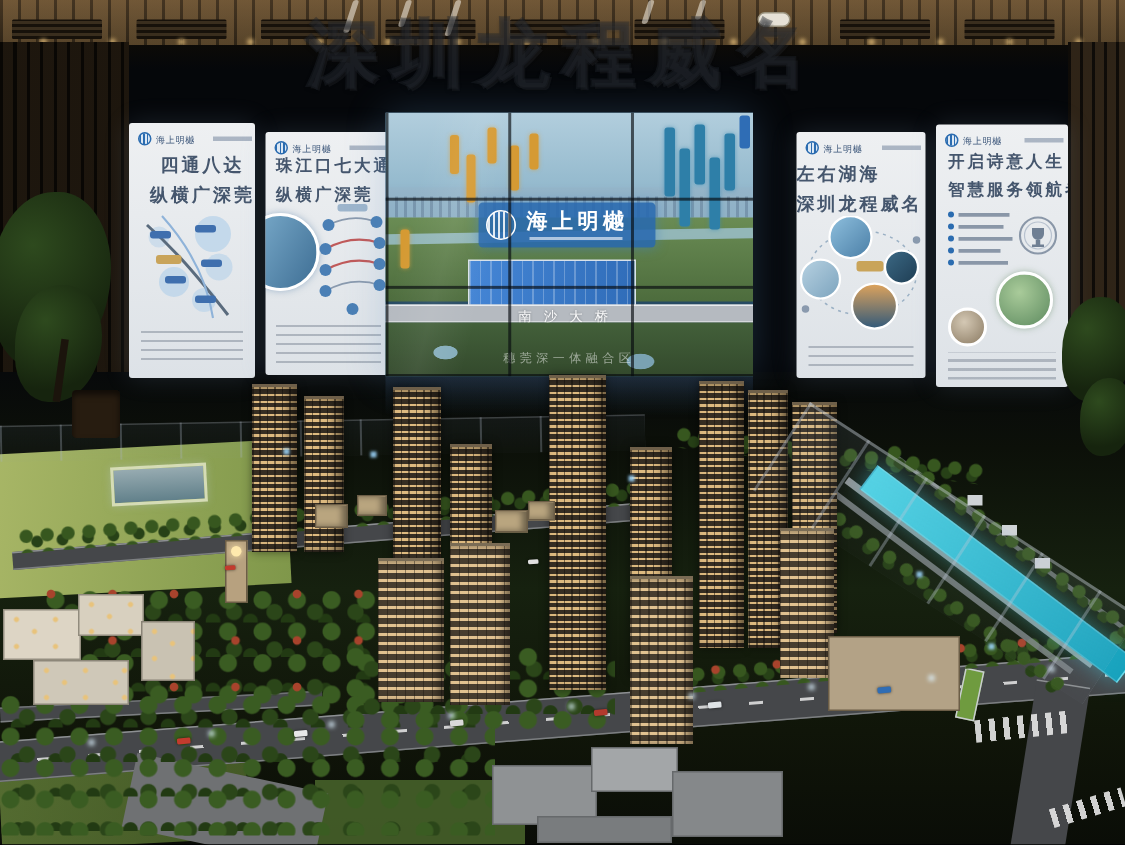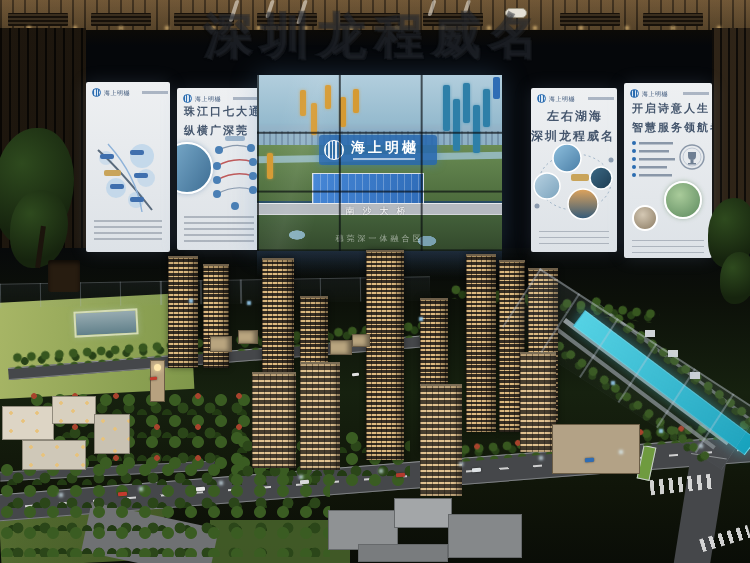--- a/index.html
+++ b/index.html
@@ -169,20 +169,24 @@
 
   <div class="wall-l"></div>
   <div class="wall-r"></div>
 
   <div class="poster" style="left:86px;top:82px;width:84px;height:170px">
     <div class="phead">
       <span class="plogo-dot"></span>
       <span class="plogo-txt">海上明樾</span>
       <span class="phead-line"></span>
     </div>
+    <div class="ptitle" style="left:14px;top:18px;text-align:center">
+      <span style="position:static">四通八达</span><br>
+      <span style="position:static">纵横广深莞</span>
+    </div>
     <svg style="left:4px;top:58px" width="76" height="76" viewBox="0 0 76 76">
       <circle cx="52" cy="16" r="12" fill="#bcd4ea" opacity=".8"></circle>
       <circle cx="56" cy="38" r="9" fill="#bcd4ea" opacity=".7"></circle>
       <circle cx="26" cy="48" r="10" fill="#bcd4ea" opacity=".8"></circle>
       <circle cx="46" cy="60" r="8" fill="#bcd4ea" opacity=".7"></circle>
       <circle cx="16" cy="18" r="7" fill="#bcd4ea" opacity=".6"></circle>
       <path d="M8,10 C 26,26 40,42 62,70" stroke="#5a6b7d" stroke-width="2" fill="none"></path>
       <path d="M18,4 C 36,24 48,46 52,72" stroke="#8fb3d9" stroke-width="1.4" fill="none"></path>
       <rect x="10" y="14" width="14" height="5" rx="2" fill="#3f6fae"></rect>
       <rect x="40" y="10" width="14" height="5" rx="2" fill="#3f6fae"></rect>
@@ -257,21 +261,21 @@
     <div class="vw-sheen"></div>
     <div class="vw-bezel"></div>
   </div>
 
   <div class="poster" style="left:531px;top:88px;width:86px;height:164px">
     <div class="phead">
       <span class="plogo-dot"></span>
       <span class="plogo-txt">海上明樾</span>
       <span class="phead-line"></span>
     </div>
-    <div class="ptitle" style="left:0;top:18px;width:72px;text-align:right">
+    <div class="ptitle" style="left:0;top:18px;width:72px;text-align:left">
       <span style="position:static">左右湖海</span><br>
       <span style="position:static">深圳龙程威名</span>
     </div>
     <svg style="left:2px;top:56px" width="82" height="76" viewBox="0 0 82 76">
       <ellipse cx="42" cy="38" rx="36" ry="28" fill="none" stroke="#9ab0c4" stroke-width="1" stroke-dasharray="2,3"></ellipse>
       <defs>
         <linearGradient id="g1" x1="0" y1="0" x2="1" y2="1">
             <stop offset="0" stop-color="#8fc0de"></stop>
             <stop offset="1" stop-color="#4a7ea6"></stop>
           </linearGradient>

